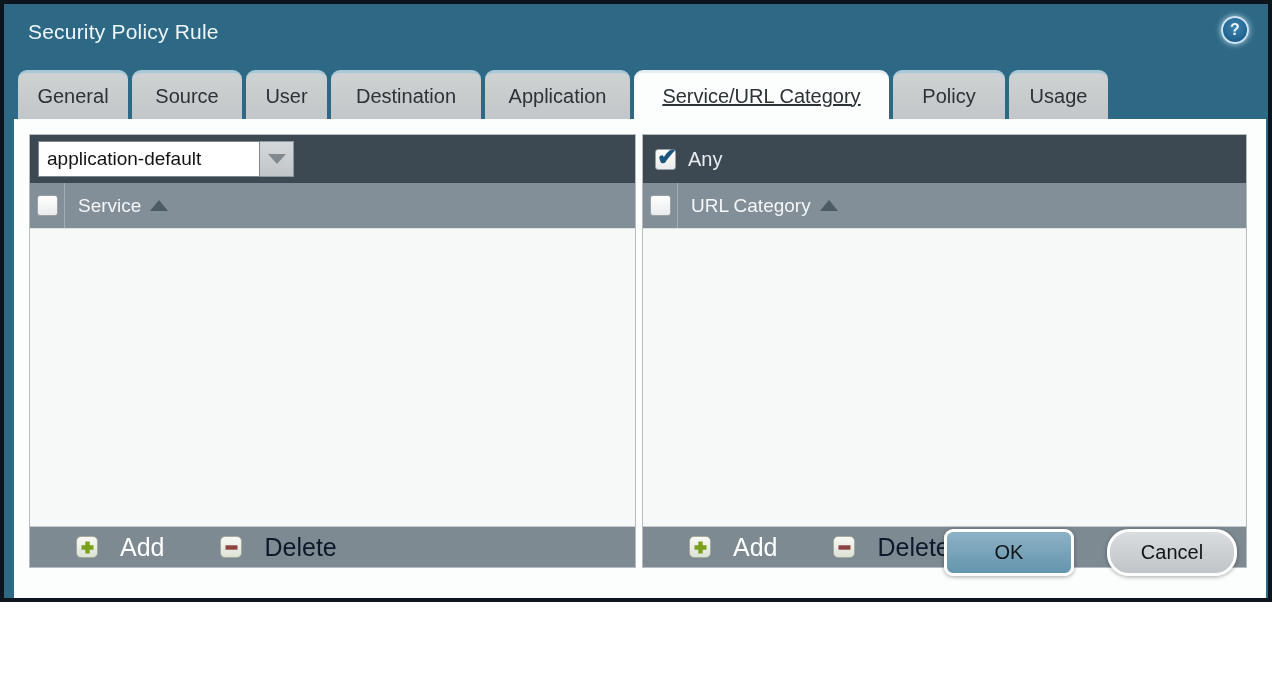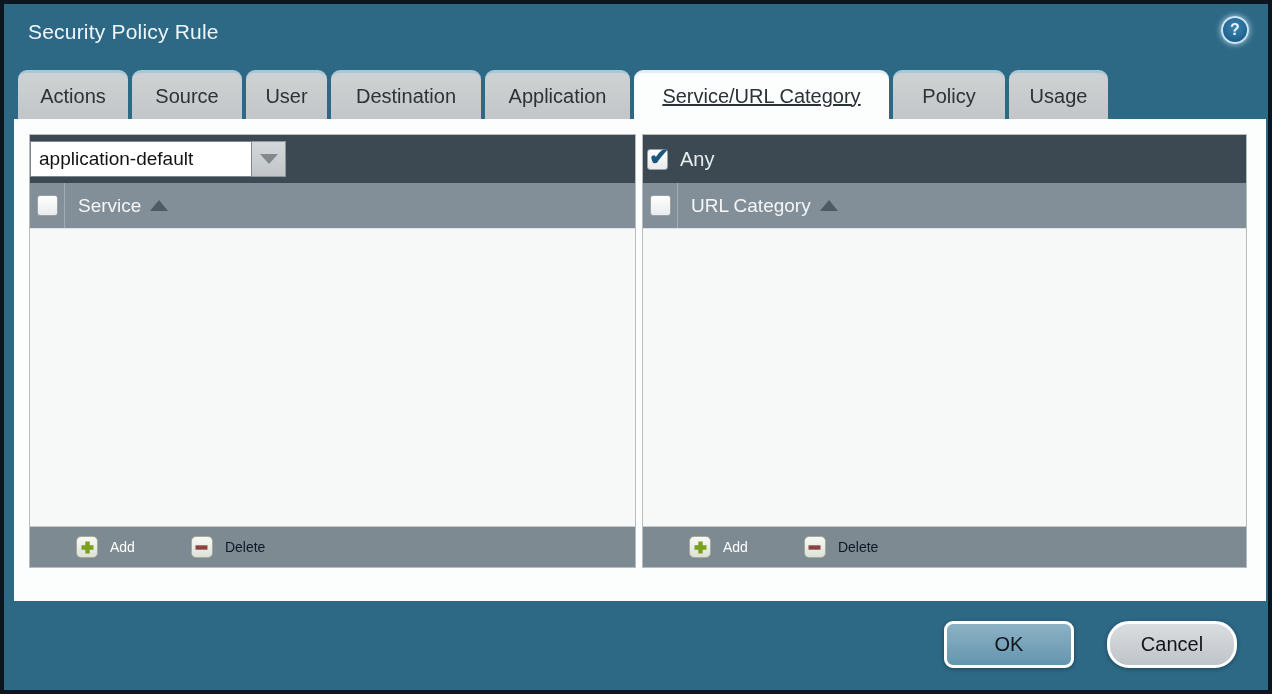--- a/index.html
+++ b/index.html
@@ -1,20 +1,20 @@
 <!DOCTYPE html>
 <html><head>
 <meta charset="utf-8">
 <style>
   * { margin:0; padding:0; box-sizing:border-box; }
   html,body { width:1272px; height:694px; }
   body { font-family:"Liberation Sans", sans-serif; }
 
   .window {
-    position:relative; width:1272px; height:694px;
+    position:relative; width:1272px; height:602px;
     background:#2d6885; border:4px solid #0c151d; overflow:hidden;
   }
 
   
   .title {
     position:absolute; left:24px; top:16px;
     font-size:21px; color:#eef6fa; letter-spacing:0.2px;
   }
   .help {
     position:absolute; right:19px; top:12px; width:28px; height:28px;
@@ -47,21 +47,21 @@
   .panel {
     position:absolute; top:15px; height:434px;
     border:1px solid #b6bcbf; background:#f7f8f8;
     display:flex; flex-direction:column;
   }
   .panel.left  { left:15px;  width:607px; }
   .panel.right { left:628px; width:605px; }
 
   .panel-top {
     height:48px; flex:none; background:#3d4952;
-    display:flex; align-items:center; 
+    display:flex; align-items:center; padding-left:8px;
   }
 
   
   .dropdown { display:flex; height:36px; }
   .dd-value {
     width:222px; background:#fff; border:1px solid #7f878c;
     font-size:19px; color:#131313; padding:0 8px;
     display:flex; align-items:center; cursor:pointer;
   }
   .dd-btn {
@@ -110,21 +110,21 @@
     border-bottom:11px solid #4d5b64;
   }
 
   .panel-body { flex:1; background:#f7f8f8; }
 
   
   .panel-footer {
     height:41px; flex:none; background:#7d8a92; border-top:1px solid #c4cacd;
     display:flex; align-items:center; padding-left:10px; gap:20px;
   }
-  .footer-btn { display:flex; align-items:center; gap:12px; font-size:14px; color:#fff; cursor:pointer;padding-left:36px; }
+  .footer-btn { display:flex; align-items:center; gap:22px; font-size:25px; color:#fff; cursor:pointer;padding-left:36px; }
   .footer-btn.disabled { color:#0f172a; cursor:default; }
   .badge {
     width:22px; height:22px; border-radius:5px; flex:none;
     background:linear-gradient(#f8f9f5,#dde1d6);
     border:1px solid #a3ab9c;
     display:flex; align-items:center; justify-content:center;
   }
 
   
   .dialog-buttons { position:absolute; right:31px; bottom:22px; display:flex; gap:13px; }
@@ -141,21 +141,21 @@
 </head>
 <body>
 
 <div class="window">
 
   <div class="title">Security Policy Rule</div>
 
   <div class="help">?</div>
 
   <div class="tabs">
-    <div class="tab w1">Actions</div>
+    <div class="tab w1">General</div>
     <div class="tab w2">Source</div>
     <div class="tab w3">User</div>
     <div class="tab w4">Destination</div>
     <div class="tab w5">Application</div>
     <div class="tab w6 active">Service/URL Category</div>
     <div class="tab w7">Policy</div>
     <div class="tab w8">Usage</div>
   </div>
 
   <div class="content">

